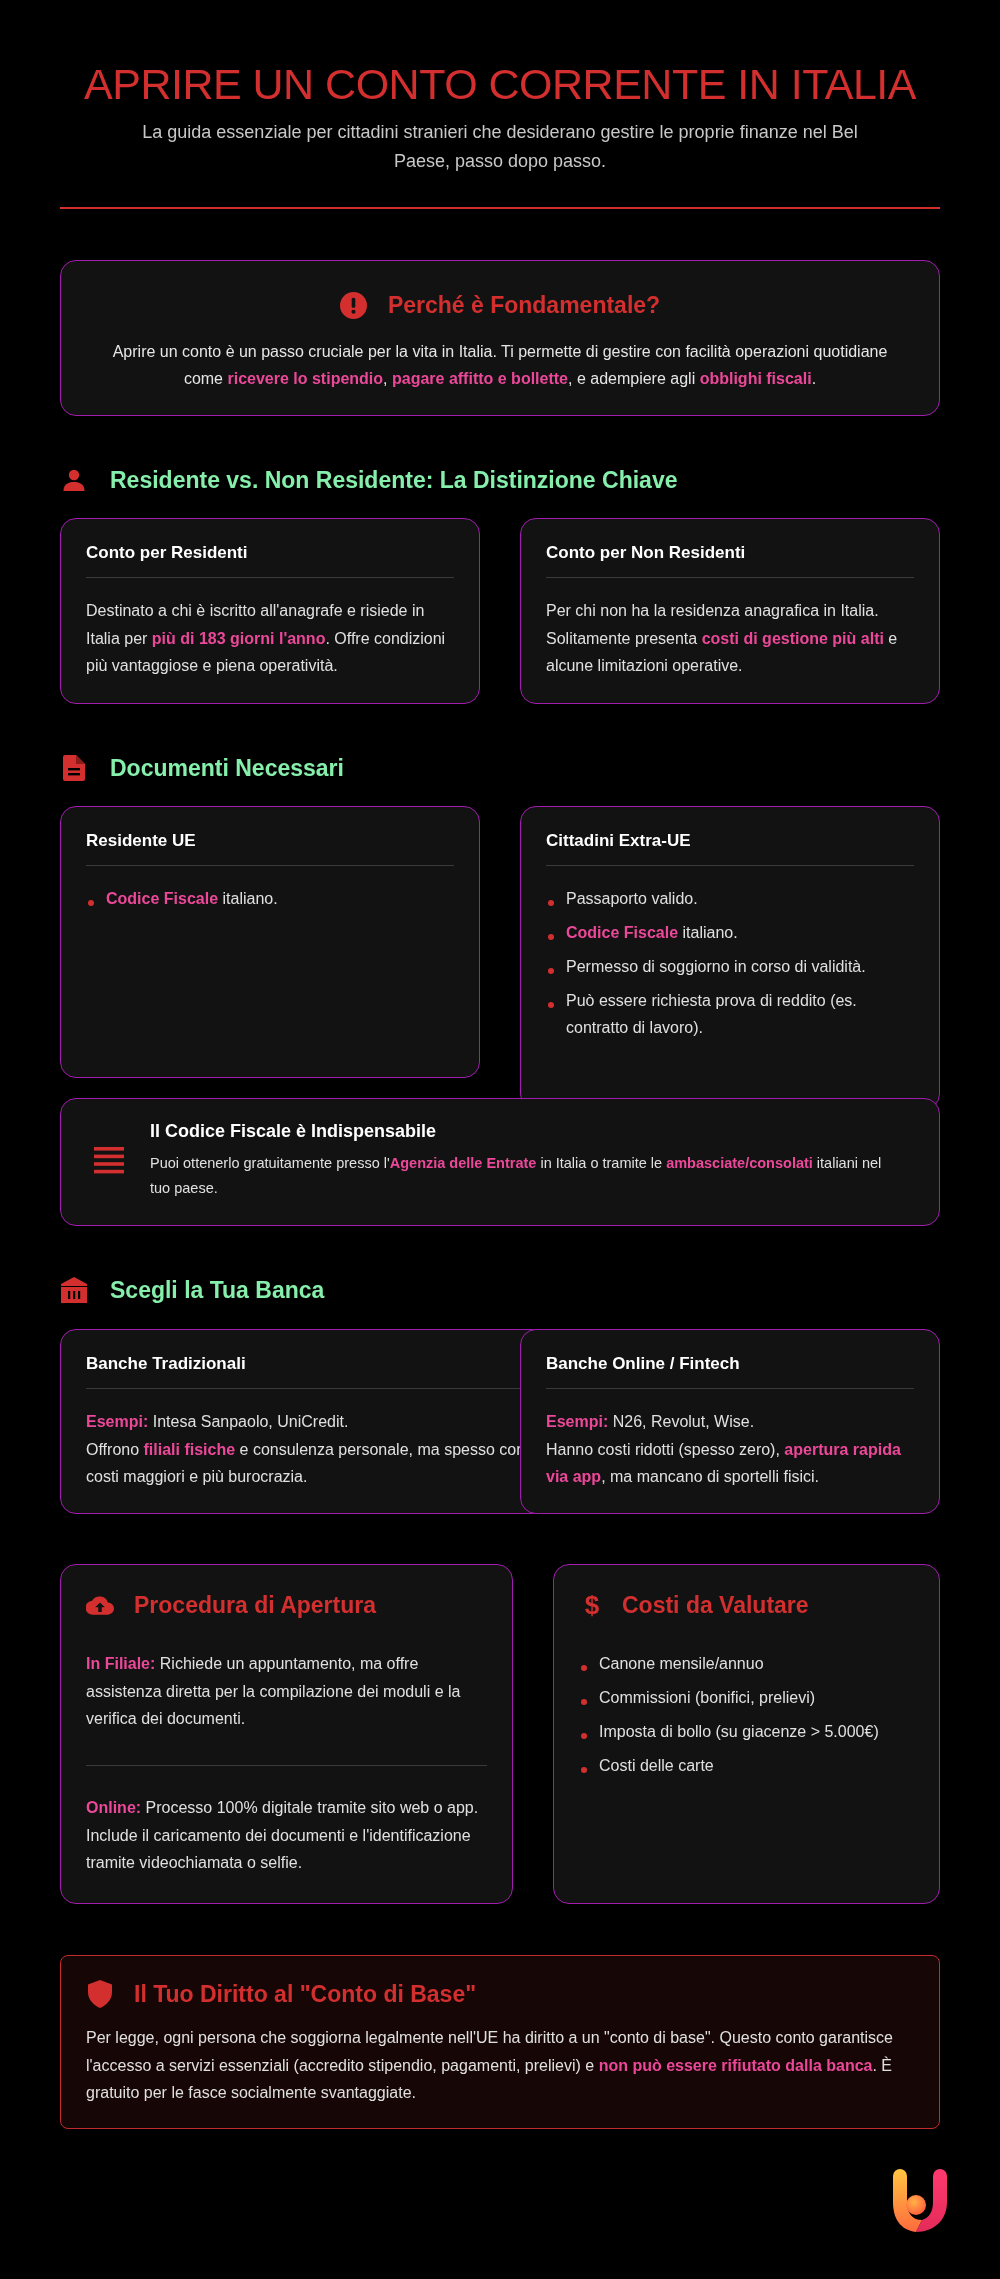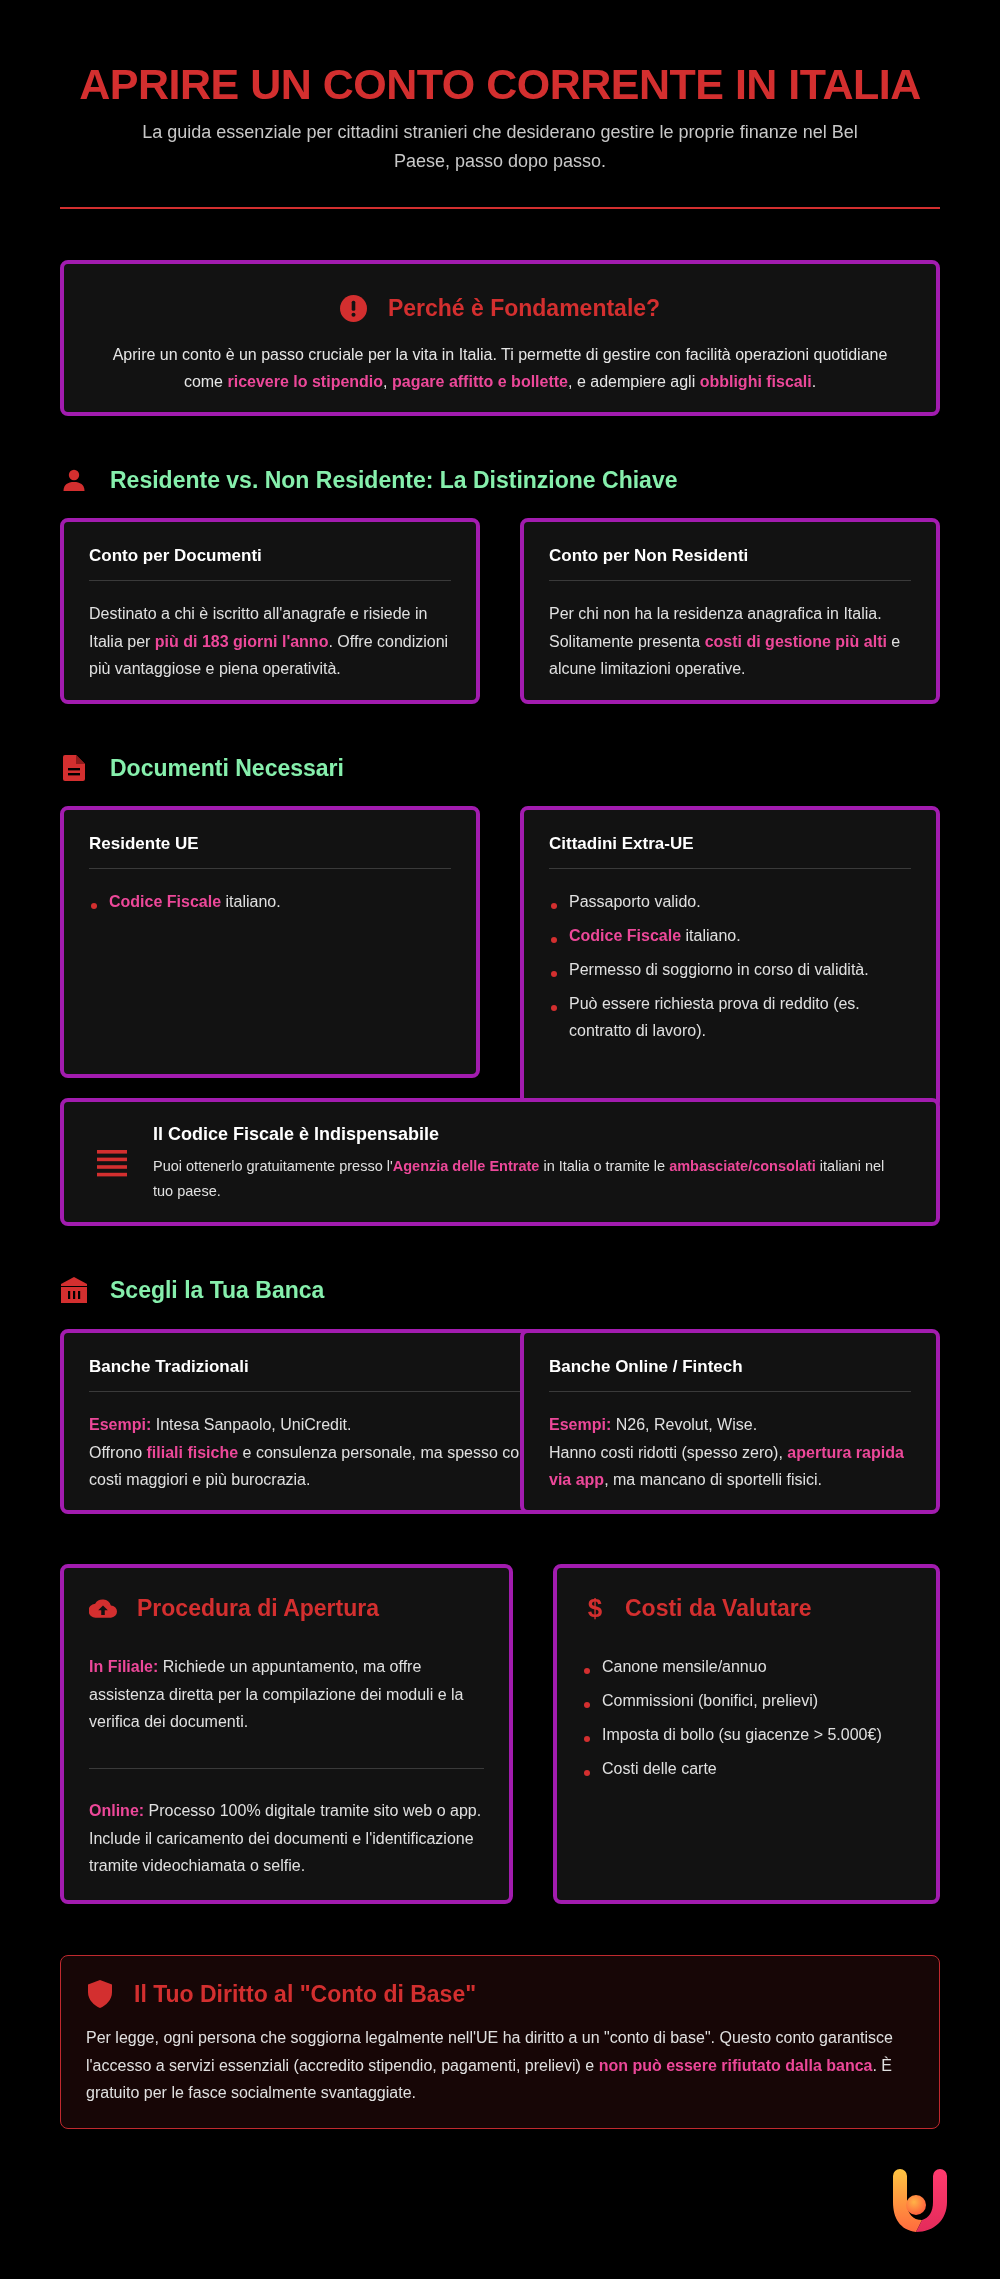--- a/index.html
+++ b/index.html
@@ -11,37 +11,37 @@
     font-family: "Liberation Sans", "DejaVu Sans", sans-serif;
     color: #e6e6e6;
     overflow: hidden;
   }
   .abs { position: absolute; }
 
   
   .title {
     position: absolute; left: 0; top: 58px; width: 1000px;
     text-align: center; color: #d32f2f;
-    font-weight: 700; font-size: 43px; letter-spacing: -0.5px;
+    font-weight: 400; font-size: 43px; letter-spacing: -0.5px;
     line-height: 52px;
   }
   .subtitle {
     position: absolute; left: 120px; top: 118px; width: 760px;
     text-align: center; color: #c8c8c8; font-size: 18px; line-height: 29px;
   }
   .header-rule {
     position: absolute; left: 60px; top: 207px; width: 880px; height: 2px;
     background: #d32f2f;
   }
 
   .card {
     position: absolute;
     background: #121212;
-    border: 4px solid #a21caf;
-    border-radius: 8px;
+    border: 1px solid #a21caf;
+    border-radius: 16px;
   }
 
   
   .why-head {
     position: absolute; left: 0; top: 30px; width: 100%;
     display: flex; justify-content: center; align-items: center; gap: 20px;
   }
   .why-title { color: #d32f2f; font-weight: 700; font-size: 23px; }
   .why-body {
     position: absolute; left: 40px; right: 40px; top: 77px;
@@ -107,21 +107,21 @@
   <span class="ico">
     <svg width="24" height="24" viewBox="0 0 24 24">
         <circle cx="12" cy="7" r="5.2" fill="#d32f2f"></circle>
         <path d="M1.5 23 C1.5 16.5 6 14 12 14 C18 14 22.5 16.5 22.5 23 Z" fill="#d32f2f"></path>
       </svg>
   </span>
   <span class="label">Residente vs. Non Residente: La Distinzione Chiave</span>
 </div>
 
 <div class="card" style="left:60px; top:518px; width:420px; height:186px;">
-  <div class="ccard-title">Conto per Documenti</div>
+  <div class="ccard-title">Conto per Residenti</div>
   <p class="ccard-body"><span>Destinato a chi è iscritto all'anagrafe e risiede in Italia per </span><strong>più di 183 giorni l'anno</strong><span>. Offre condizioni più vantaggiose e piena operatività.</span></p>
 </div>
 <div class="card" style="left:520px; top:518px; width:420px; height:186px;">
   <div class="ccard-title">Conto per Non Residenti</div>
   <p class="ccard-body"><span>Per chi non ha la residenza anagrafica in Italia. Solitamente presenta </span><strong>costi di gestione più alti</strong><span> e alcune limitazioni operative.</span></p>
 </div>
 
 <div class="sec-head" style="top:754px;">
   <span class="ico">
     <svg width="22" height="26" viewBox="0 0 22 26">

